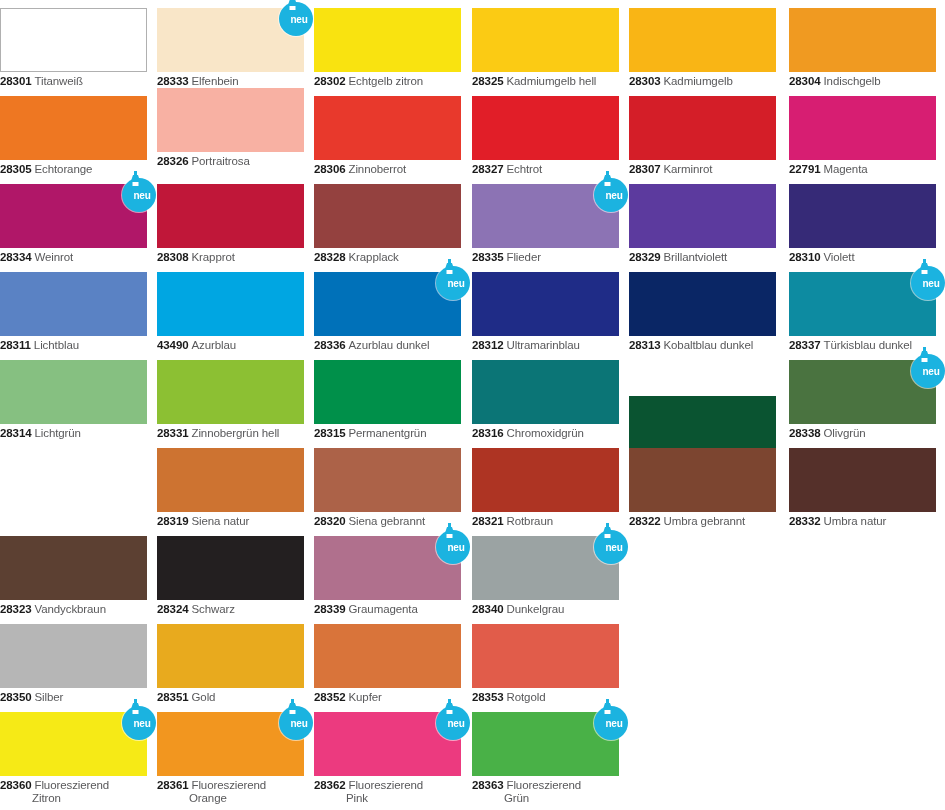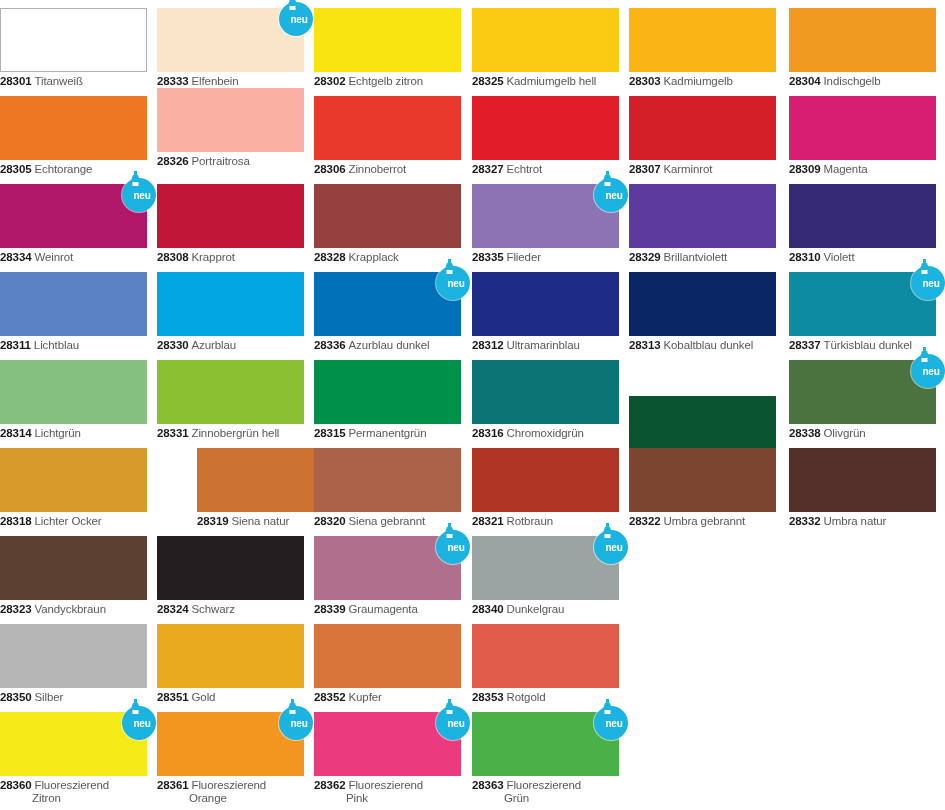--- a/index.html
+++ b/index.html
@@ -152,21 +152,21 @@
     <div class="swatch-cell" style="left: 472px; top: 96px;">
       <div class="swatch-chip" style="background: rgb(225, 30, 40);"></div>
       <div class="swatch-label"><span class="swatch-code">28327</span><span class="swatch-name">Echtrot</span></div>
     </div>
     <div class="swatch-cell" style="left: 629px; top: 96px;">
       <div class="swatch-chip" style="background: rgb(212, 30, 40);"></div>
       <div class="swatch-label"><span class="swatch-code">28307</span><span class="swatch-name">Karminrot</span></div>
     </div>
     <div class="swatch-cell" style="left: 789px; top: 96px;">
       <div class="swatch-chip" style="background: rgb(215, 30, 114);"></div>
-      <div class="swatch-label"><span class="swatch-code">28309</span><span class="swatch-name">Magenta</span></div>
+      <div class="swatch-label"><span class="swatch-code">22791</span><span class="swatch-name">Magenta</span></div>
     </div>
     <div class="swatch-cell" style="left: 0px; top: 184px;">
       <div class="swatch-chip" style="background: rgb(176, 23, 104);">
         <div class="neu-badge">
           <div class="neu-circle" style="background: rgb(27, 179, 224);"></div>
           <div class="neu-bottle"><svg width="9" height="17" viewBox="0 0 9 17">
               <rect x="3" y="0" width="3" height="4" fill="#1bb3e0"></rect>
               <path d="M2 4 L7 4 L9 10 L9 17 L0 17 L0 10 Z" fill="#1bb3e0"></path>
               <rect x="1.5" y="11" width="6" height="4" fill="#ffffff"></rect>
             </svg></div>
@@ -204,21 +204,21 @@
     <div class="swatch-cell" style="left: 789px; top: 184px;">
       <div class="swatch-chip" style="background: rgb(54, 42, 119);"></div>
       <div class="swatch-label"><span class="swatch-code">28310</span><span class="swatch-name">Violett</span></div>
     </div>
     <div class="swatch-cell" style="left: 0px; top: 272px;">
       <div class="swatch-chip" style="background: rgb(90, 130, 196);"></div>
       <div class="swatch-label"><span class="swatch-code">28311</span><span class="swatch-name">Lichtblau</span></div>
     </div>
     <div class="swatch-cell" style="left: 157px; top: 272px;">
       <div class="swatch-chip" style="background: rgb(0, 166, 226);"></div>
-      <div class="swatch-label"><span class="swatch-code">28330</span><span class="swatch-name">Azurblau</span></div>
+      <div class="swatch-label"><span class="swatch-code">43490</span><span class="swatch-name">Azurblau</span></div>
     </div>
     <div class="swatch-cell" style="left: 314px; top: 272px;">
       <div class="swatch-chip" style="background: rgb(0, 113, 185);">
         <div class="neu-badge">
           <div class="neu-circle" style="background: rgb(27, 179, 224);"></div>
           <div class="neu-bottle"><svg width="9" height="17" viewBox="0 0 9 17">
               <rect x="3" y="0" width="3" height="4" fill="#1bb3e0"></rect>
               <path d="M2 4 L7 4 L9 10 L9 17 L0 17 L0 10 Z" fill="#1bb3e0"></path>
               <rect x="1.5" y="11" width="6" height="4" fill="#ffffff"></rect>
             </svg></div>
@@ -276,25 +276,21 @@
           <div class="neu-bottle"><svg width="9" height="17" viewBox="0 0 9 17">
               <rect x="3" y="0" width="3" height="4" fill="#1bb3e0"></rect>
               <path d="M2 4 L7 4 L9 10 L9 17 L0 17 L0 10 Z" fill="#1bb3e0"></path>
               <rect x="1.5" y="11" width="6" height="4" fill="#ffffff"></rect>
             </svg></div>
           <div class="neu-text">neu</div>
         </div>
       </div>
       <div class="swatch-label"><span class="swatch-code">28338</span><span class="swatch-name">Olivgrün</span></div>
     </div>
-    <div class="swatch-cell" style="left: 0px; top: 448px;">
-      <div class="swatch-chip" style="background: rgb(215, 154, 43);"></div>
-      <div class="swatch-label"><span class="swatch-code">28318</span><span class="swatch-name">Lichter Ocker</span></div>
-    </div>
-    <div class="swatch-cell" style="left: 157px; top: 448px; margin-left: 40px;">
+    <div class="swatch-cell" style="left: 157px; top: 448px;">
       <div class="swatch-chip" style="background: rgb(205, 115, 49);"></div>
       <div class="swatch-label"><span class="swatch-code">28319</span><span class="swatch-name">Siena natur</span></div>
     </div>
     <div class="swatch-cell" style="left: 314px; top: 448px;">
       <div class="swatch-chip" style="background: rgb(172, 98, 72);"></div>
       <div class="swatch-label"><span class="swatch-code">28320</span><span class="swatch-name">Siena gebrannt</span></div>
     </div>
     <div class="swatch-cell" style="left: 472px; top: 448px;">
       <div class="swatch-chip" style="background: rgb(174, 52, 35);"></div>
       <div class="swatch-label"><span class="swatch-code">28321</span><span class="swatch-name">Rotbraun</span></div>

